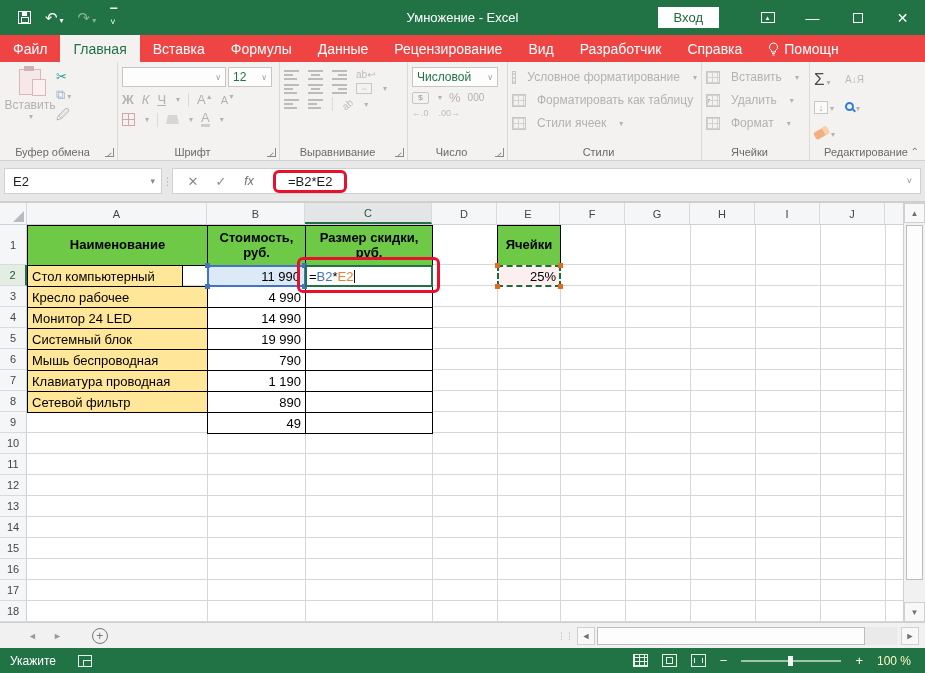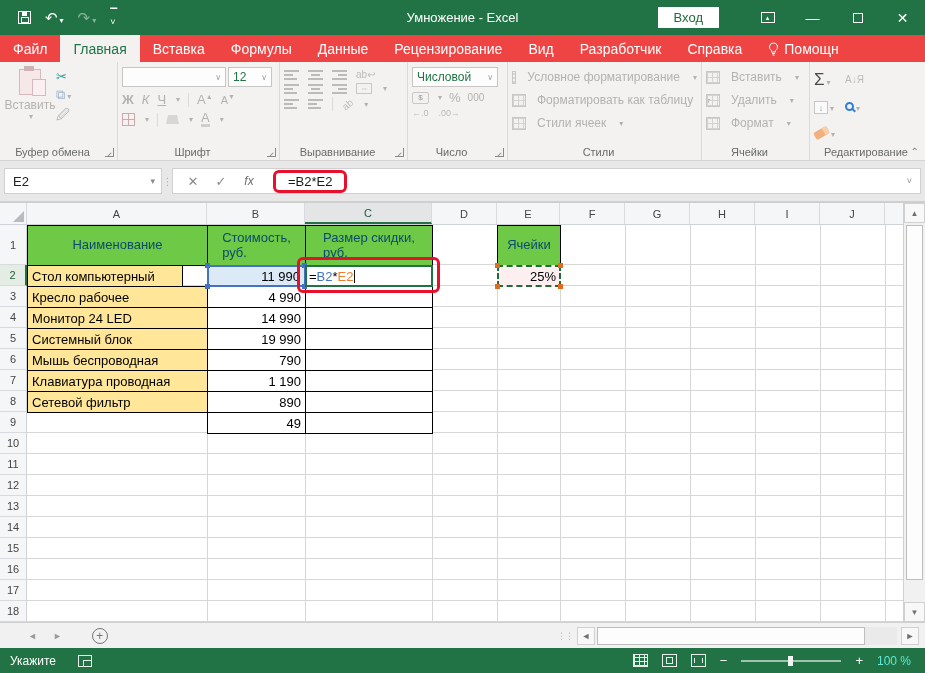--- a/index.html
+++ b/index.html
@@ -97,21 +97,21 @@
   #corner:after { content:""; position:absolute; right:2px; bottom:2px; border-left:11px solid transparent; border-bottom:11px solid #b9bcbf; }
   .chead.sel { background:#e3e5e7; color:#1e5c38; border-bottom:2px solid #217346; }
   #rownums { position:absolute; top:22px; left:0; width:27px; }
   .rnum { border-bottom:1px solid #d8dadd; border-right:1px solid #cfd2d6; background:#f5f6f7; font-size:11px; color:#444; display:flex; align-items:center; justify-content:center; height:21px; }
   .rnum.tall { height:40px; }
   .rnum.sel { background:#e4ede4; color:#1e5c38; border-right:2px solid #217346; }
   #cellarea { position:absolute; top:22px; left:27px; width:876px; height:397px; }
   .grow { border-bottom:1px solid #d7d7d7; }
   .gvline { position:absolute; top:0; width:1px; height:397px; background:#d7d7d7; }
   .tcell { position:absolute; border:1px solid #000; background:#fff; font-size:13px; display:flex; align-items:center; }
-  .hdr { background:#6dc946; font-weight:normal; color:#0c4a6e; justify-content:center; text-align:left; line-height:1.15; white-space:pre-line; }
+  .hdr { background:#6dc946; font-weight:bold; color:#000000; justify-content:center; text-align:center; line-height:1.15; white-space:pre-line; }
   .namecell { background:#ffe699; padding-left:4px; }
   .pricecell { justify-content:flex-end; padding-right:4px; }
   #cell-b2 { background:#dce9f7; border:2px solid #4472c4; z-index:5; }
   .bhandle { position:absolute; width:5px; height:5px; background:#4472c4; z-index:6; }
   #cell-c2 { background:#fff; border:2px solid #217346; z-index:7; padding-left:2px; }
   .f-ref1 { color:#4472c4; } .f-ref2 { color:#ed7d31; }
   .caret { display:inline-block; width:1px; height:13px; background:#111; margin-left:1px; }
   #cell-e2 { background:#fdeef0; border:2px dashed #1e6b3c; z-index:5; justify-content:flex-end; padding-right:3px;text-align:right; }
   .ohandle { position:absolute; width:5px; height:5px; background:#e06c1f; z-index:8; }
   #anno-c2 { position:absolute; left:270px; top:32px; width:143px; height:36px; border:3px solid #e8112d; border-radius:6px; z-index:20; }
@@ -135,21 +135,21 @@
   #statusmode { padding-left:10px; }
   .ico-macro { width:14px; height:12px; border:1px solid #e7efe9; margin-left:22px; background-image:linear-gradient(#e7efe9,#e7efe9),linear-gradient(90deg,#e7efe9,#e7efe9); background-size:100% 1px,1px 100%; background-position:4px 4px; background-repeat:no-repeat; position:relative; }
   .statusright { margin-left:auto; display:flex; align-items:center; gap:14px; padding-right:14px; }
   .viewico { width:15px; height:13px; border:1px solid #e7efe9; position:relative; }
   .viewico.normal { background-image:repeating-linear-gradient(0deg,#e7efe9 0 1px,transparent 1px 4px),repeating-linear-gradient(90deg,#e7efe9 0 1px,transparent 1px 5px); }
   .viewico.layout:after { content:""; position:absolute; inset:2px 3px; border:1px solid #e7efe9; }
   .viewico.pagebrk:after { content:""; position:absolute; inset:3px 2px 3px 2px; border-left:1px solid #e7efe9; border-right:1px solid #e7efe9; }
   .zminus,.zplus { font-size:13px; color:#fff; }
   #ztrack { width:100px; height:2px; background:#9fc4ad; position:relative; }
   #zthumb { position:absolute; left:47px; top:-4px; width:5px; height:10px; background:#f2f6f3; }
-  #zoomlabel { color:#5eead4; }
+  #zoomlabel { color:#fef9c3; }
 </style>
 </head>
 <body>
 
 <div id="app">
 
   <div id="titlebar">
     <div class="qat">
       <span class="ico-save"></span>
       <span class="qbtn">↶<span class="tinycaret">▾</span></span>

